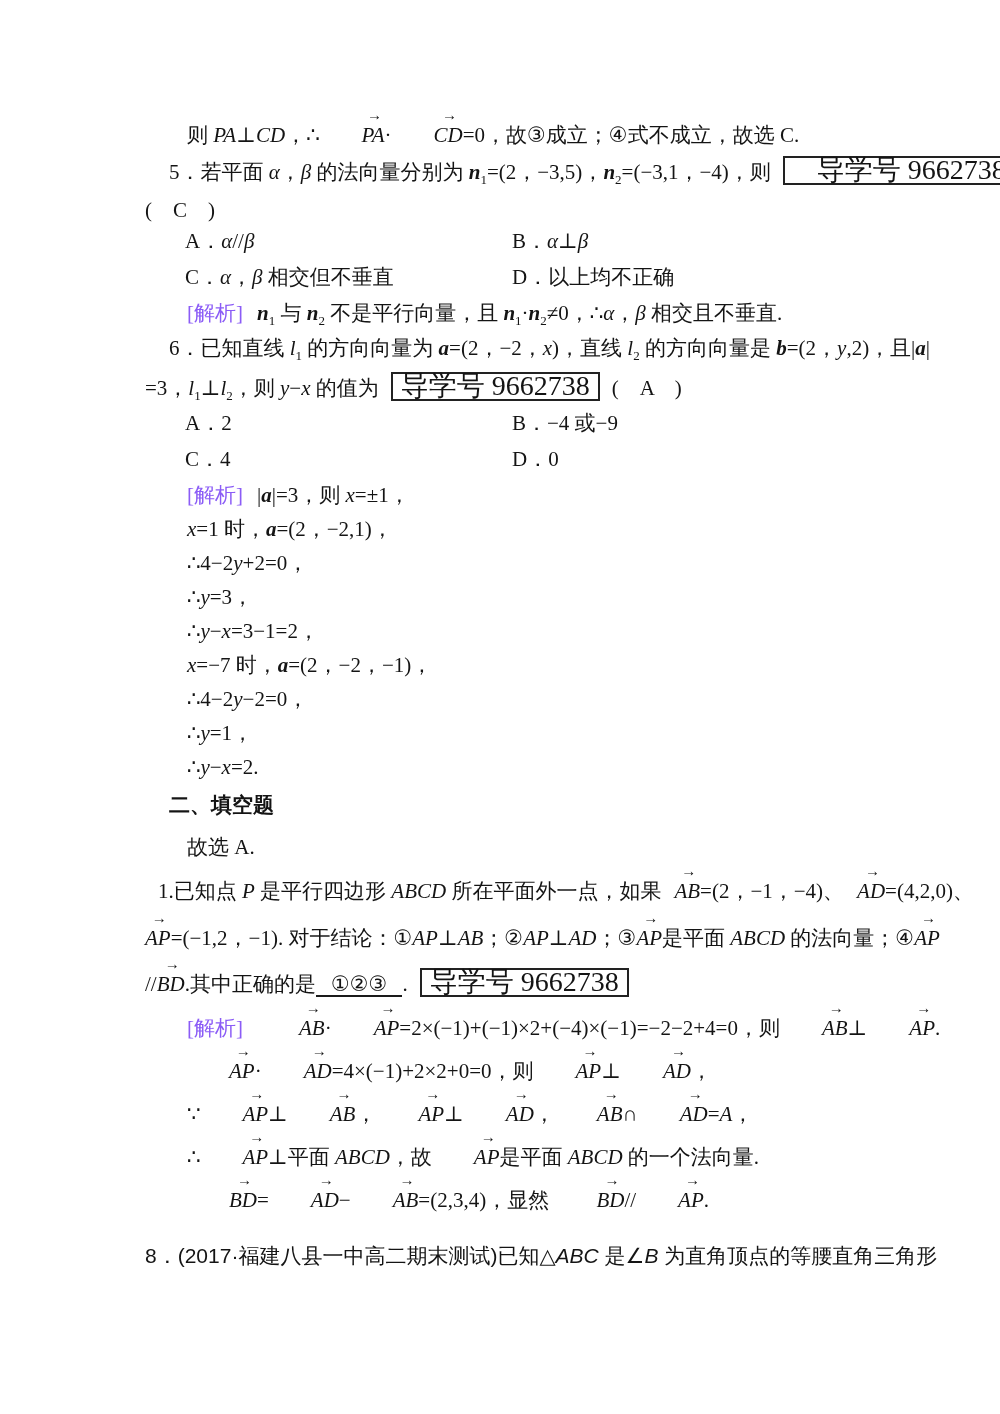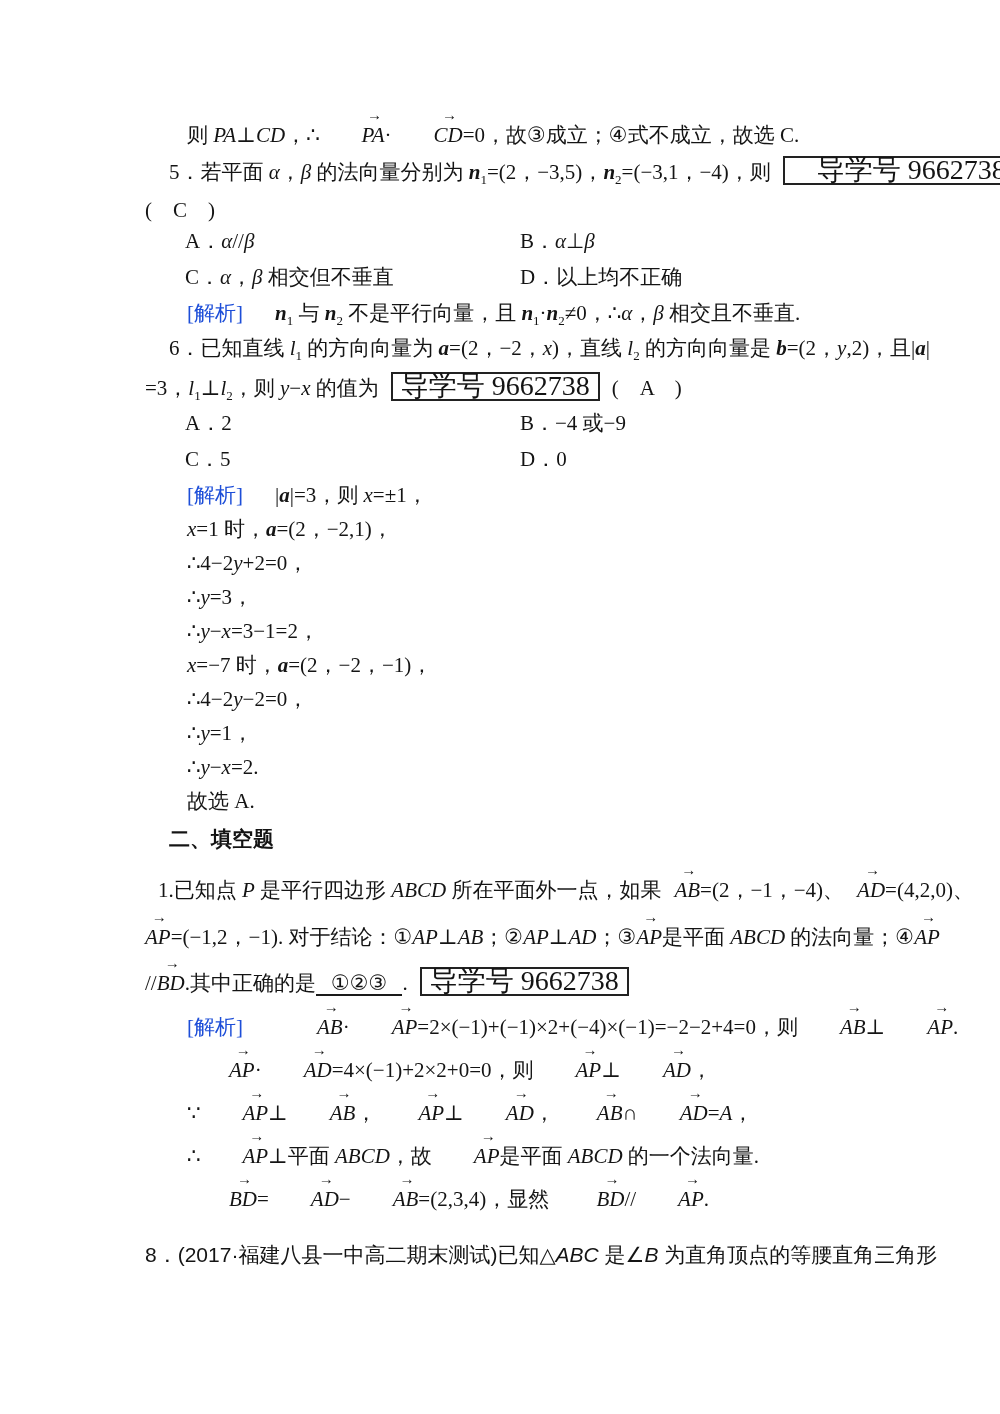--- a/index.html
+++ b/index.html
@@ -12,34 +12,34 @@
   .content{position:absolute;left:145px;top:112px;width:712px;}
   .line{font-size:21px;line-height:29px;margin:0 0 5px 0;white-space:nowrap;}
   .ind2{text-indent:42px;}
   .ind1{text-indent:24px;}
   .ind05{text-indent:13px;}
   .hasvec{padding-top:9px;margin-bottom:8px;}
   .q{margin-top:6px;margin-bottom:9px;}
   .qwrap{margin-bottom:6px;}
   .ansline{margin-bottom:2px;}
   .sol{margin-bottom:5px;}
-  .optrow{display:flex;margin:0 0 7px 0;gap:8px;}
+  .optrow{display:flex;margin:0 0 7px 0;}
   .opt-left{width:367px;box-sizing:border-box;padding-left:40px;}
-  .opt-right{flex:1;font-family:Liberation Serif, serif;}
+  .opt-right{flex:1;}
   .section{font-family:"Liberation Sans","DejaVu Sans",sans-serif;font-weight:bold;margin:8px 0 14px 0;}
   .q8line{font-family:"Liberation Sans","DejaVu Sans",sans-serif;margin-top:26px;}
   .mi{font-style:italic;}
   .mb{font-weight:bold;font-style:italic;}
   sub.msub{font-size:13px;line-height:0;}
   .vec{position:relative;display:inline-block;font-style:italic;}
   .vec .arr{
     position:absolute;top:-11px;left:0;right:-3px;text-align:center;
     font-size:15px;line-height:11px;font-style:normal;letter-spacing:0;
   }
-  .jiexi{color:#1d4ed8;margin-right:32px;}
+  .jiexi{color:#8b5cf6;margin-right:14px;}
   .daoxue{
     display:inline-block;border:2px solid #222;padding:0px 8px 1px 8px;
     margin:0 12px;font-size:28px;line-height:24px;white-space:nowrap;
   }
   .blank{
     display:inline-block;border-bottom:2px solid #1a1a1a;
     padding:0 15px;line-height:22px;font-style:italic;
   }
 </style>
 </head>
@@ -59,34 +59,34 @@
         <span class="opt-right"><span>D．以上均不正确</span></span>
       </div>
       <div class="line sol ind2"><span class="jiexi">[解析]</span><span class="mb">n</span><sub class="msub">1</sub><span> 与 </span><span class="mb">n</span><sub class="msub">2</sub><span> 不是平行向量，且 </span><span class="mb">n</span><sub class="msub">1</sub><span>·</span><span class="mb">n</span><sub class="msub">2</sub><span>≠0，∴</span><span class="mi">α</span><span>，</span><span class="mi">β</span><span> 相交且不垂直.</span></div>
       <div class="line q ind1"><span>6．已知直线 </span><span class="mi">l</span><sub class="msub">1</sub><span> 的方向向量为 </span><span class="mb">a</span><span>=(2，−2，</span><span class="mi">x</span><span>)，直线 </span><span class="mi">l</span><sub class="msub">2</sub><span> 的方向向量是 </span><span class="mb">b</span><span>=(2，</span><span class="mi">y</span><span>,2)，且|</span><span class="mb">a</span><span>|</span></div>
       <div class="line qwrap"><span>=3，</span><span class="mi">l</span><sub class="msub">1</sub><span>⊥</span><span class="mi">l</span><sub class="msub">2</sub><span>，则 </span><span class="mi">y</span><span>−</span><span class="mi">x</span><span> 的值为</span><span class="daoxue">导学号 9662738</span><span>(　A　)</span></div>
       <div class="line optrow">
         <span class="opt-left"><span>A．2</span></span>
         <span class="opt-right"><span>B．−4 或−9</span></span>
       </div>
       <div class="line optrow">
-        <span class="opt-left"><span>C．5</span></span>
+        <span class="opt-left"><span>C．4</span></span>
         <span class="opt-right"><span>D．0</span></span>
       </div>
       <div class="line sol ind2"><span class="jiexi">[解析]</span><span>|</span><span class="mb">a</span><span>|=3，则 </span><span class="mi">x</span><span>=±1，</span></div>
       <div class="line sol ind2"><span class="mi">x</span><span>=1 时，</span><span class="mb">a</span><span>=(2，−2,1)，</span></div>
       <div class="line sol ind2"><span>∴4−2</span><span class="mi">y</span><span>+2=0，</span></div>
       <div class="line sol ind2"><span>∴</span><span class="mi">y</span><span>=3，</span></div>
       <div class="line sol ind2"><span>∴</span><span class="mi">y</span><span>−</span><span class="mi">x</span><span>=3−1=2，</span></div>
       <div class="line sol ind2"><span class="mi">x</span><span>=−7 时，</span><span class="mb">a</span><span>=(2，−2，−1)，</span></div>
       <div class="line sol ind2"><span>∴4−2</span><span class="mi">y</span><span>−2=0，</span></div>
       <div class="line sol ind2"><span>∴</span><span class="mi">y</span><span>=1，</span></div>
       <div class="line sol ind2"><span>∴</span><span class="mi">y</span><span>−</span><span class="mi">x</span><span>=2.</span></div>
+      <div class="line section ind1"><span>二、填空题</span></div>
       <div class="line sol ind2"><span>故选 A.</span></div>
-      <div class="line section ind1"><span>二、填空题</span></div>
       <div class="line q ind05 hasvec"><span>1.已知点 </span><span class="mi">P</span><span> 是平行四边形 </span><span class="mi">ABCD</span><span> 所在平面外一点，如果</span><span class="vec"><span class="arr">→</span><span>AB</span></span><span>=(2，−1，−4)、</span><span class="vec"><span class="arr">→</span><span>AD</span></span><span>=(4,2,0)、</span></div>
       <div class="line qwrap hasvec"><span class="vec"><span class="arr">→</span><span>AP</span></span><span>=(−1,2，−1). 对于结论：①</span><span class="mi">AP</span><span>⊥</span><span class="mi">AB</span><span>；②</span><span class="mi">AP</span><span>⊥</span><span class="mi">AD</span><span>；③</span><span class="vec"><span class="arr">→</span><span>AP</span></span><span>是平面 </span><span class="mi">ABCD</span><span> 的法向量；④</span><span class="vec"><span class="arr">→</span><span>AP</span></span></div>
       <div class="line qwrap hasvec"><span>//</span><span class="vec"><span class="arr">→</span><span>BD</span></span><span>.其中正确的是</span><span class="blank">①②③</span><span>.</span><span class="daoxue">导学号 9662738</span></div>
       <div class="line sol ind2 hasvec"><span class="jiexi">[解析]</span><span class="vec"><span class="arr">→</span><span>AB</span></span><span>·</span><span class="vec"><span class="arr">→</span><span>AP</span></span><span>=2×(−1)+(−1)×2+(−4)×(−1)=−2−2+4=0，则</span><span class="vec"><span class="arr">→</span><span>AB</span></span><span>⊥</span><span class="vec"><span class="arr">→</span><span>AP</span></span><span>.</span></div>
       <div class="line sol ind2 hasvec"><span class="vec"><span class="arr">→</span><span>AP</span></span><span>·</span><span class="vec"><span class="arr">→</span><span>AD</span></span><span>=4×(−1)+2×2+0=0，则</span><span class="vec"><span class="arr">→</span><span>AP</span></span><span>⊥</span><span class="vec"><span class="arr">→</span><span>AD</span></span><span>，</span></div>
       <div class="line sol ind2 hasvec"><span>∵</span><span class="vec"><span class="arr">→</span><span>AP</span></span><span>⊥</span><span class="vec"><span class="arr">→</span><span>AB</span></span><span>，</span><span class="vec"><span class="arr">→</span><span>AP</span></span><span>⊥</span><span class="vec"><span class="arr">→</span><span>AD</span></span><span>，</span><span class="vec"><span class="arr">→</span><span>AB</span></span><span>∩</span><span class="vec"><span class="arr">→</span><span>AD</span></span><span>=</span><span class="mi">A</span><span>，</span></div>
       <div class="line sol ind2 hasvec"><span>∴</span><span class="vec"><span class="arr">→</span><span>AP</span></span><span>⊥平面 </span><span class="mi">ABCD</span><span>，故</span><span class="vec"><span class="arr">→</span><span>AP</span></span><span>是平面 </span><span class="mi">ABCD</span><span> 的一个法向量.</span></div>
       <div class="line sol ind2 hasvec"><span class="vec"><span class="arr">→</span><span>BD</span></span><span>=</span><span class="vec"><span class="arr">→</span><span>AD</span></span><span>−</span><span class="vec"><span class="arr">→</span><span>AB</span></span><span>=(2,3,4)，显然 </span><span class="vec"><span class="arr">→</span><span>BD</span></span><span>//</span><span class="vec"><span class="arr">→</span><span>AP</span></span><span>.</span></div>
       <div class="line q8line"><span>8．(2017·福建八县一中高二期末测试)已知△</span><span class="mi">ABC</span><span> 是∠</span><span class="mi">B</span><span> 为直角顶点的等腰直角三角形</span></div>
     </div>

